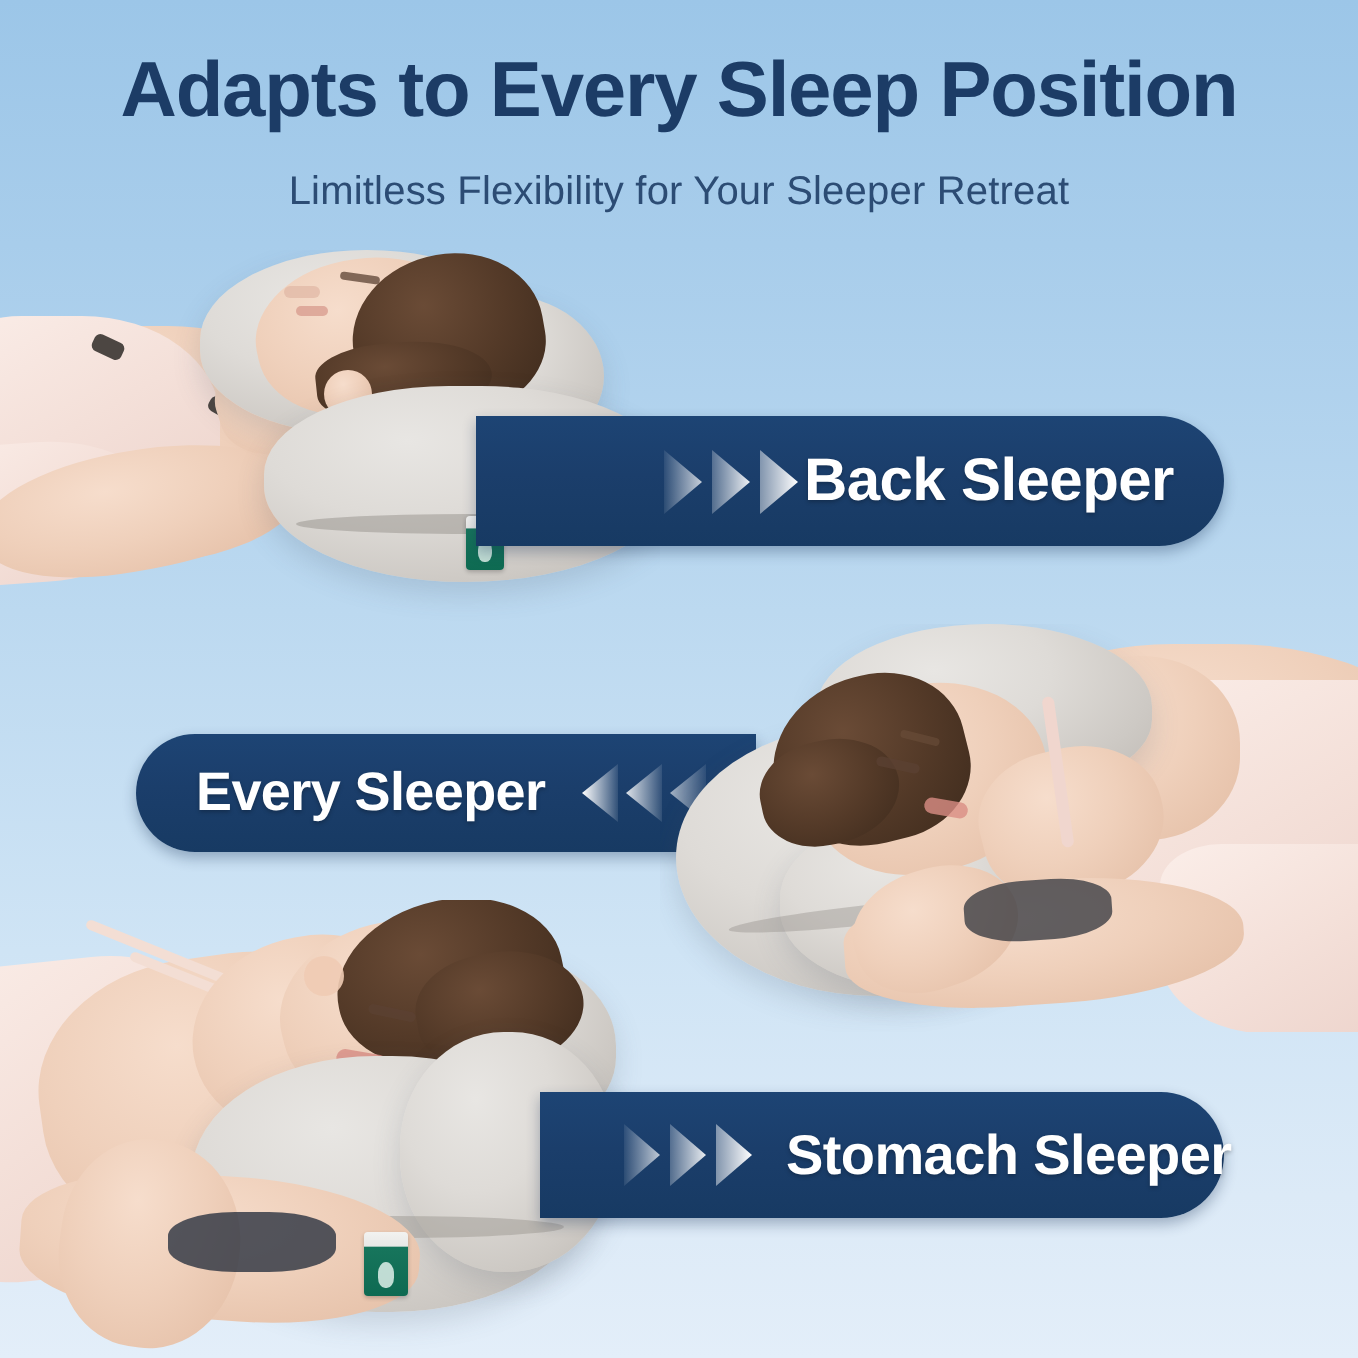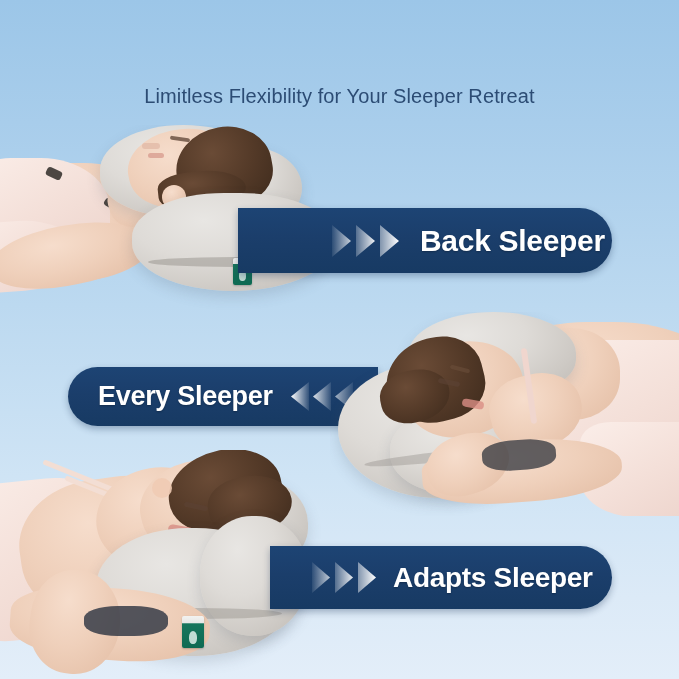--- a/index.html
+++ b/index.html
@@ -58,21 +58,21 @@
     text-shadow:0 1px 2px rgba(0,0,0,.25);
     white-space:nowrap;
   }
   .chev-group{display:flex;align-items:center;}
   .chev{display:block;}
 
   #banner-back{
     left:238px;top:208px;width:374px;height:65px;
     border-radius:0 33px 33px 0;
   }
-  #banner-back .banner-label{font-size:30px;margin-left:18px;}
+  #banner-back .banner-label{font-size:30px;}
   #banner-back .chev-group{margin-left:92px;}
 
   #banner-side{
     left:68px;top:367px;width:310px;height:59px;
     border-radius:30px 0 0 30px;
   }
   #banner-side .banner-label{font-size:27px;margin-left:30px;}
   #banner-side .chev-group{margin-left:16px;}
 
   #banner-stomach{
@@ -94,20 +94,21 @@
     border-radius:50% 50% 45% 45%;
     background:#dff0ea;opacity:.85;
   }
 </style>
 </head>
 <body>
 
 <div id="stage">
 
   <div id="header">
+    <div id="title">Adapts to Every Sleep Position</div>
     <div id="subtitle">Limitless Flexibility for Your Sleeper Retreat</div>
   </div>
 
   <div class="photo" style="left:0;top:125px;width:330px;height:190px;">
 
     <div class="skin" style="left:-30px;top:38px;width:190px;height:118px;border-radius:50% 40% 45% 50%;"></div>
     <div class="cloth" style="left:-40px;top:33px;width:150px;height:112px;border-radius:34% 46% 40% 30%;"></div>
     <div class="cloth" style="left:-40px;top:96px;width:120px;height:70px;border-radius:30% 50% 48% 28%;transform:rotate(-4deg);"></div>
 
     <div class="skin" style="left:-10px;top:100px;width:160px;height:60px;border-radius:48% 52% 50% 46%;transform:rotate(-10deg);"></div>
@@ -292,16 +293,16 @@
       <svg class="chev" width="23" height="33" viewBox="0 0 23 33">
         <defs>
             <linearGradient id="gS3" x1="0" y1="0" x2="1" y2="0">
           <stop offset="0" stop-color="#ffffff" stop-opacity="0.45"></stop>
           <stop offset="1" stop-color="#ffffff" stop-opacity="1"></stop>
         </linearGradient>
           </defs>
         <path d="M2,1 L20,16.5 L2,32 Z" fill="url(#gS3)"></path>
       </svg>
     </div>
-    <div class="banner-label">Adapts Sleeper</div>
+    <div class="banner-label">Stomach Sleeper</div>
   </div>
 
 </div>
 
 </body></html>

